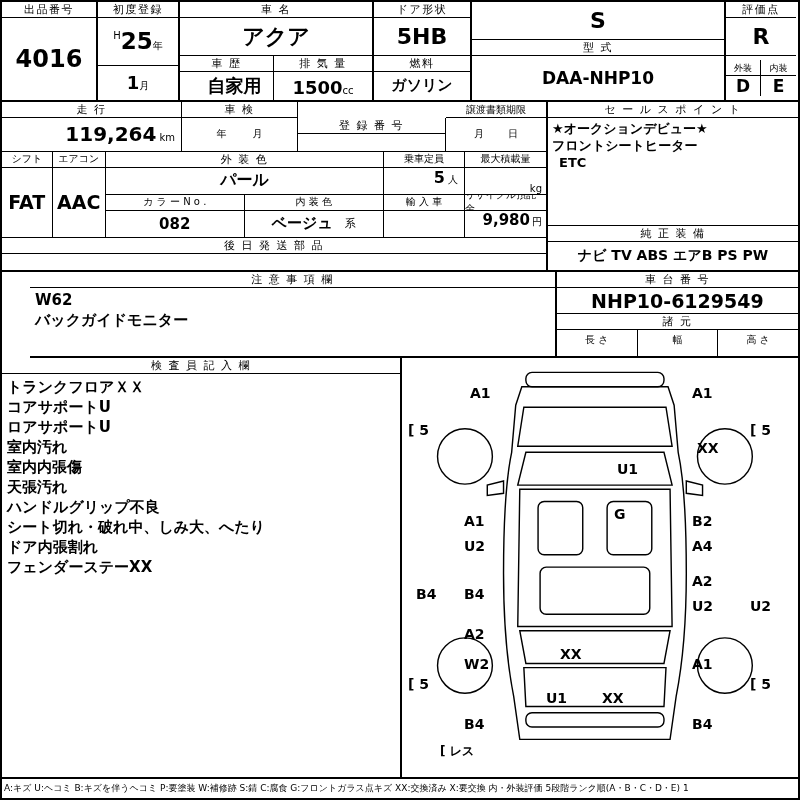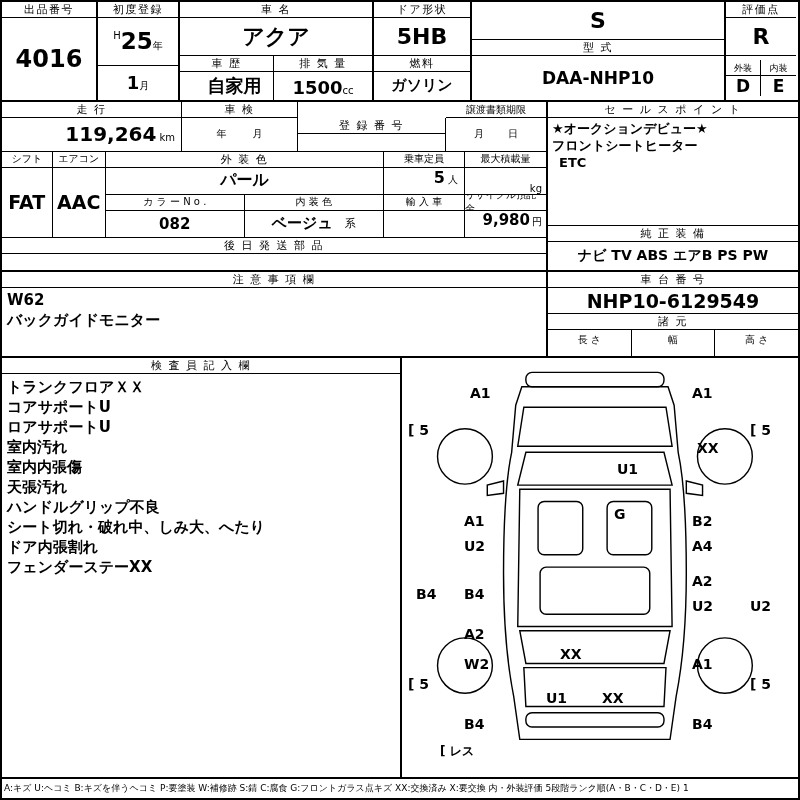--- a/index.html
+++ b/index.html
@@ -288,21 +288,21 @@
       <div style="flex:1;padding:2px 4px;border-bottom:1px solid #000;">
         <div style="font-size:13px;font-weight:bold;line-height:17px;">★オークションデビュー★</div>
         <div style="font-size:13px;font-weight:bold;line-height:17px;">フロントシートヒーター</div>
         <div style="font-size:13px;font-weight:bold;line-height:17px;margin-left:7px;">ETC</div>
       </div>
       <div class="hdr" style="border-bottom:1px solid #000;">純 正 装 備</div>
       <div style="height:28px;display:flex;align-items:center;justify-content:center;font-size:14px;font-weight:bold;">ナビ  TV  ABS  エアB  PS  PW</div>
     </div>
   </div>
 
-  <div style="display:flex;height:90px;border-bottom:2px solid #000;">
+  <div style="display:flex;height:90px;border-bottom:2px solid #000;margin-left:28px;">
     <div style="width:546px;border-right:2px solid #000;display:flex;flex-direction:column;">
       <div class="hdr">注 意 事 項 欄</div>
       <div style="flex:1;padding:2px 5px;">
         <div class="notes">W62</div>
         <div class="notes">バックガイドモニター</div>
       </div>
     </div>
     <div style="width:250px;display:flex;flex-direction:column;">
       <div class="hdr">車 台 番 号</div>
       <div style="height:26px;display:flex;align-items:center;justify-content:center;border-bottom:1px solid #000;">

